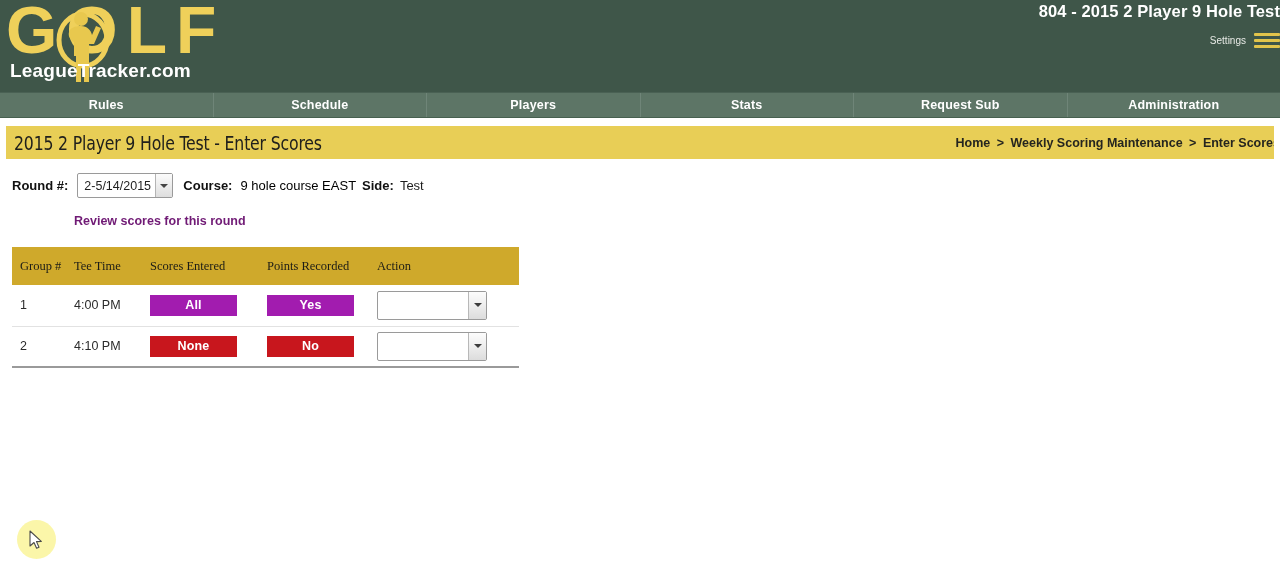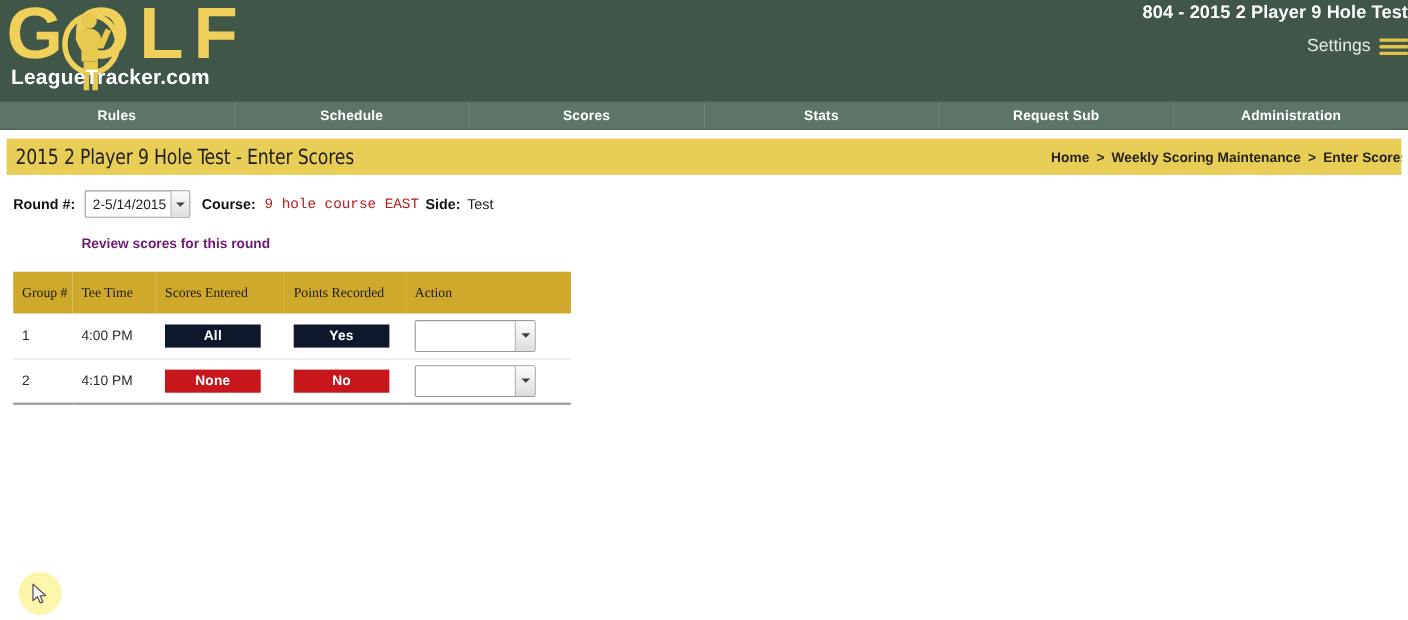--- a/index.html
+++ b/index.html
@@ -81,21 +81,21 @@
 
   .settings-wrap {
     position: absolute;
     right: 0px;
     top: 33px;
     display: flex;
     align-items: center;
     white-space: nowrap;
   }
   .settings-label {
-    font-size: 16px;
+    font-size: 10px;
     color: #e8eae6;
     margin-right: 8px;
   }
   .hamburger {
     display: inline-block;
     width: 26px;
   }
   .hamburger span {
     display: block;
     height: 3px;
@@ -209,21 +209,21 @@
   }
   .sel-arrow:after {
     content: "";
     display: block;
     width: 0; height: 0;
     border-left: 4px solid transparent;
     border-right: 4px solid transparent;
     border-top: 4px solid #444444;
   }
 
-  .course-text { margin-right: 6px; color: #b91c1c; font-family: Liberation Mono, monospace; }
+  .course-text { margin-right: 6px; color: #000000; }
   .side-val { margin-left: 6px; }
   .gap-l { margin-left: 8px; }
 
   .review-link {
     margin-top: 16px;
     padding-left: 68px;
     font-size: 12.5px;
     font-weight: bold;
     color: #701a75;
     cursor: pointer;
@@ -272,21 +272,21 @@
     width: 87px;
     height: 21px;
     line-height: 21px;
     text-align: center;
     font-size: 12.5px;
     font-weight: bold;
     color: #ffffff;
     cursor: pointer;
     letter-spacing: 0.2px;
   }
-  .badge.green { background: #0f172a; }
+  .badge.green { background: #a21caf; }
   .badge.red   { background: #c8161d; }
 
   .action-select {
     position: relative;
     width: 110px;
     height: 29px;
     border: 1px solid #9a9a9a;
     background: #ffffff;
     border-radius: 2px;
     display: flex;
@@ -363,21 +363,21 @@
         <span></span>
         <span></span>
         <span></span>
       </span>
     </div>
   </div>
 
   <div class="navbar">
     <div class="nav-item">Rules</div>
     <div class="nav-item">Schedule</div>
-    <div class="nav-item">Scores</div>
+    <div class="nav-item">Players</div>
     <div class="nav-item">Stats</div>
     <div class="nav-item">Request Sub</div>
     <div class="nav-item">Administration</div>
   </div>
 
   <div class="content">
 
     <div class="title-bar">
       <h1>2015 2 Player 9 Hole Test - Enter Scores</h1>
       <div class="breadcrumb">

